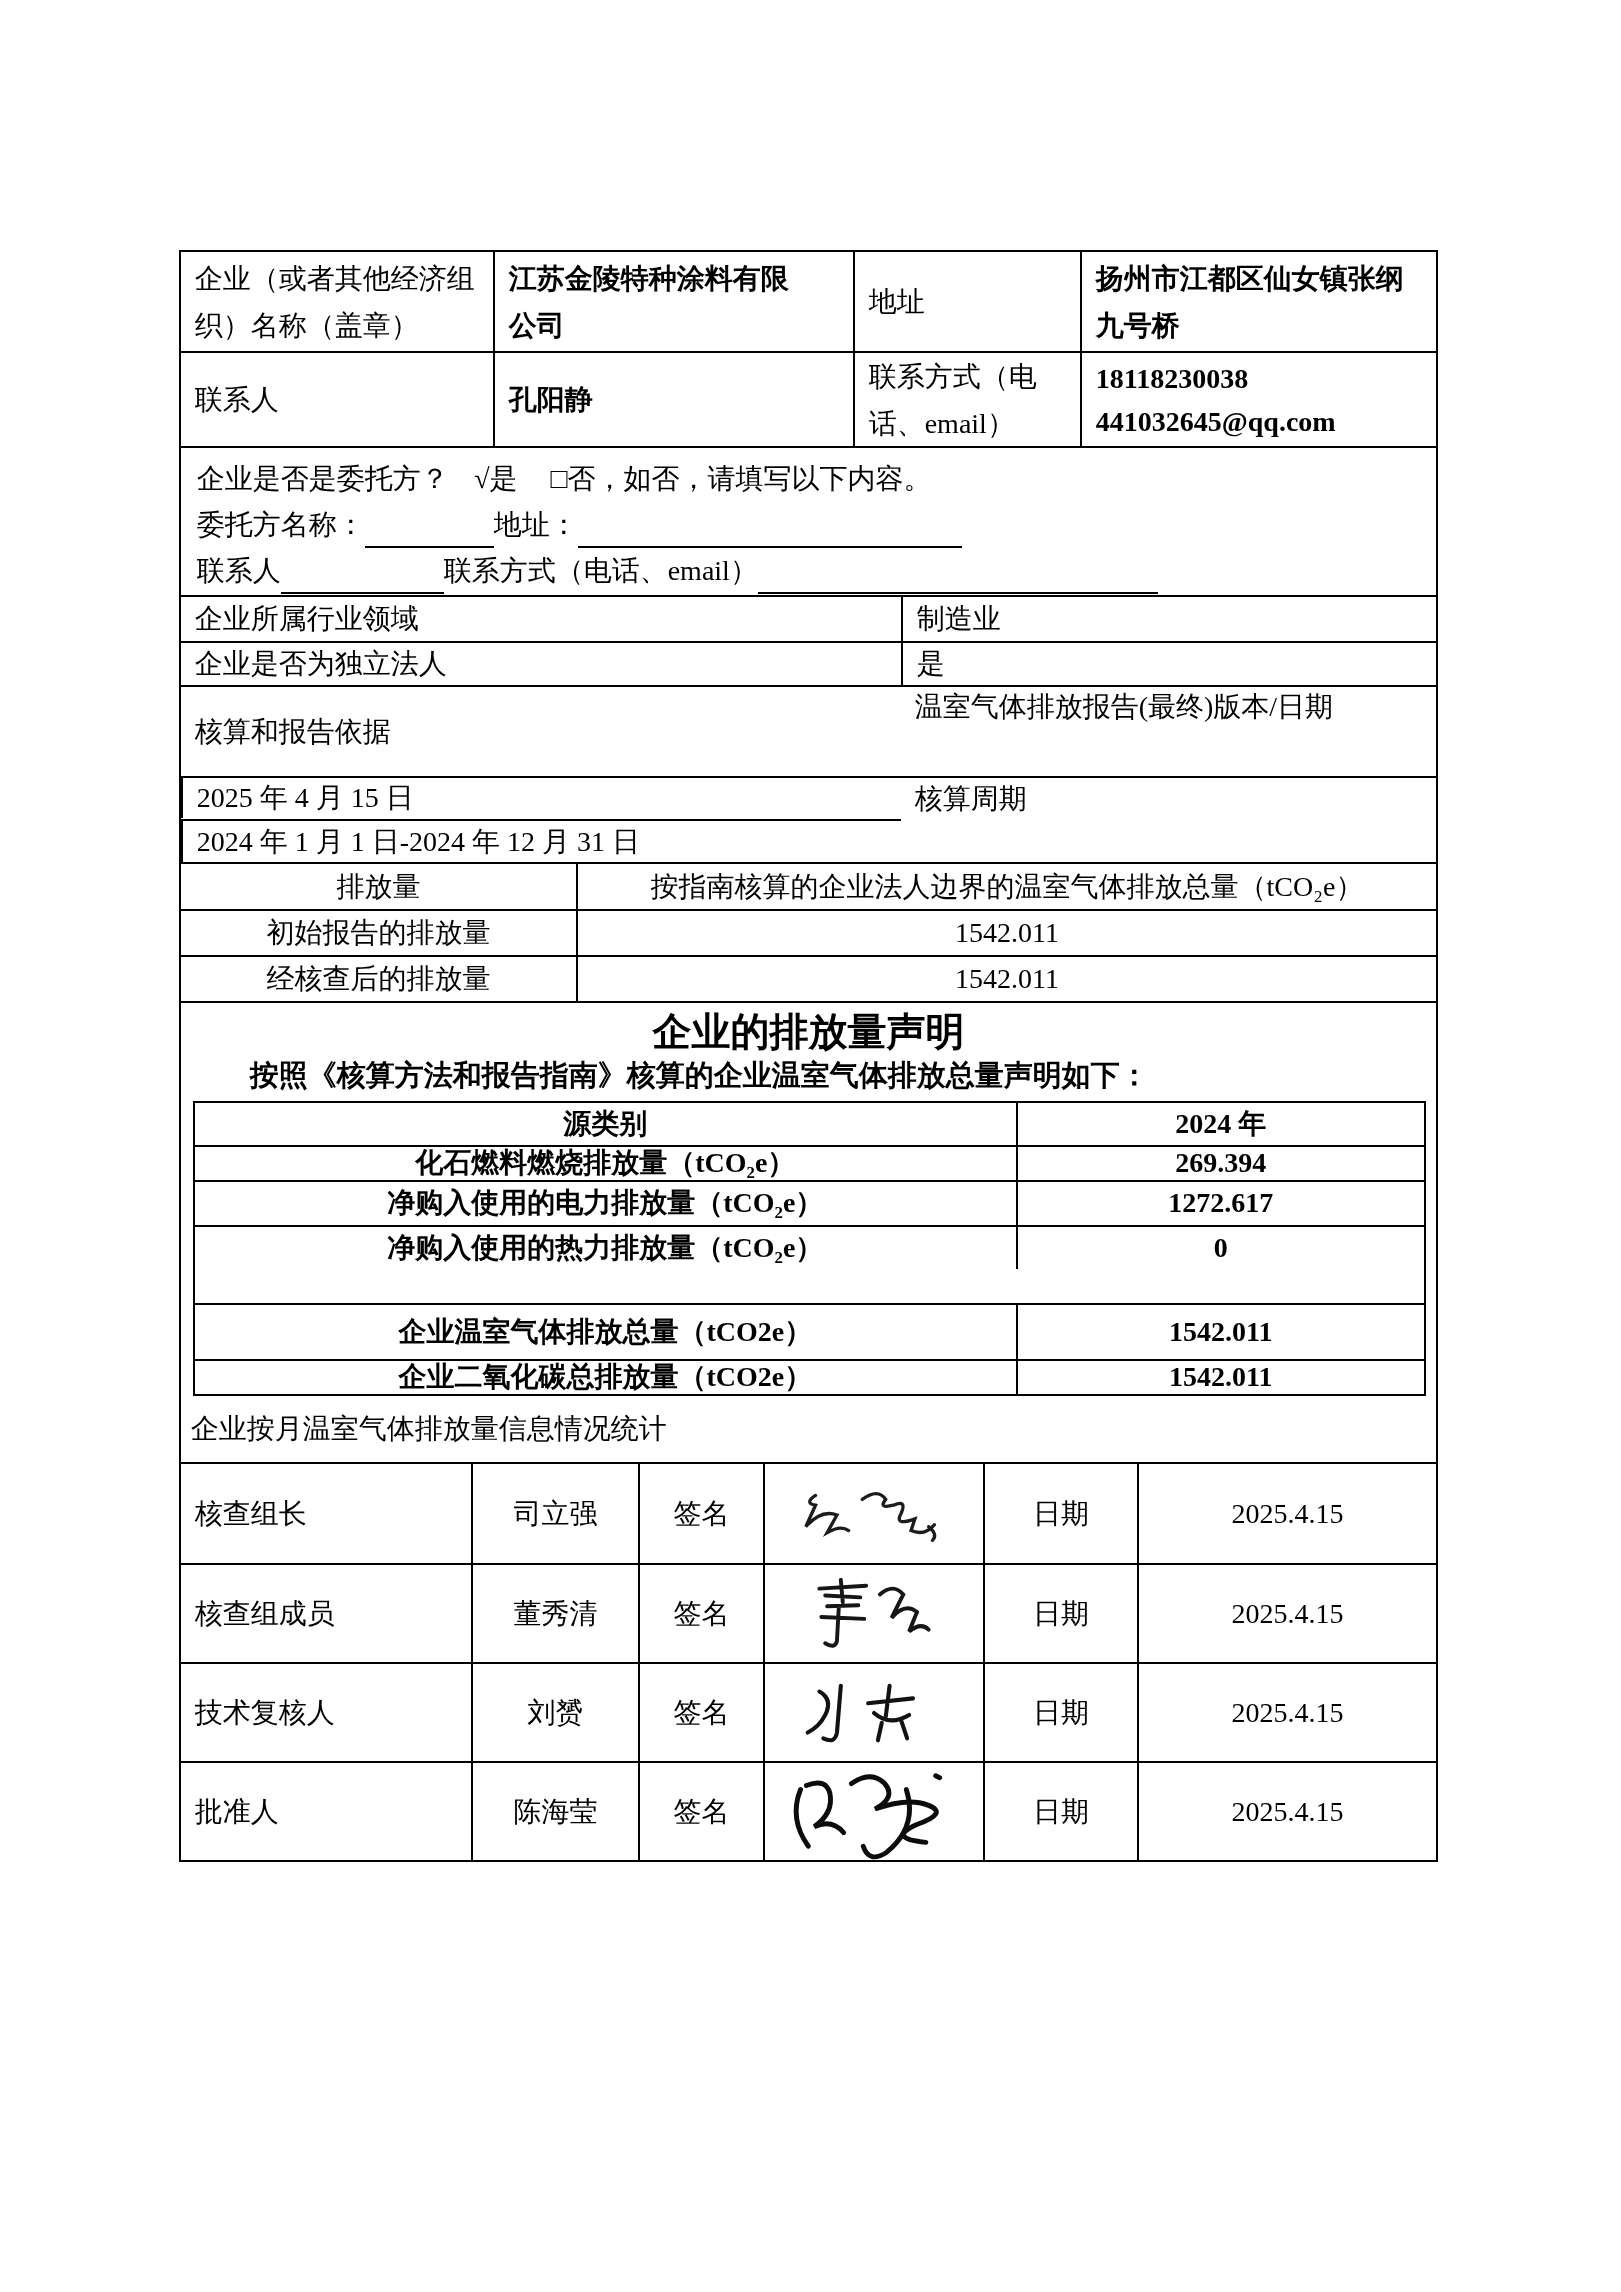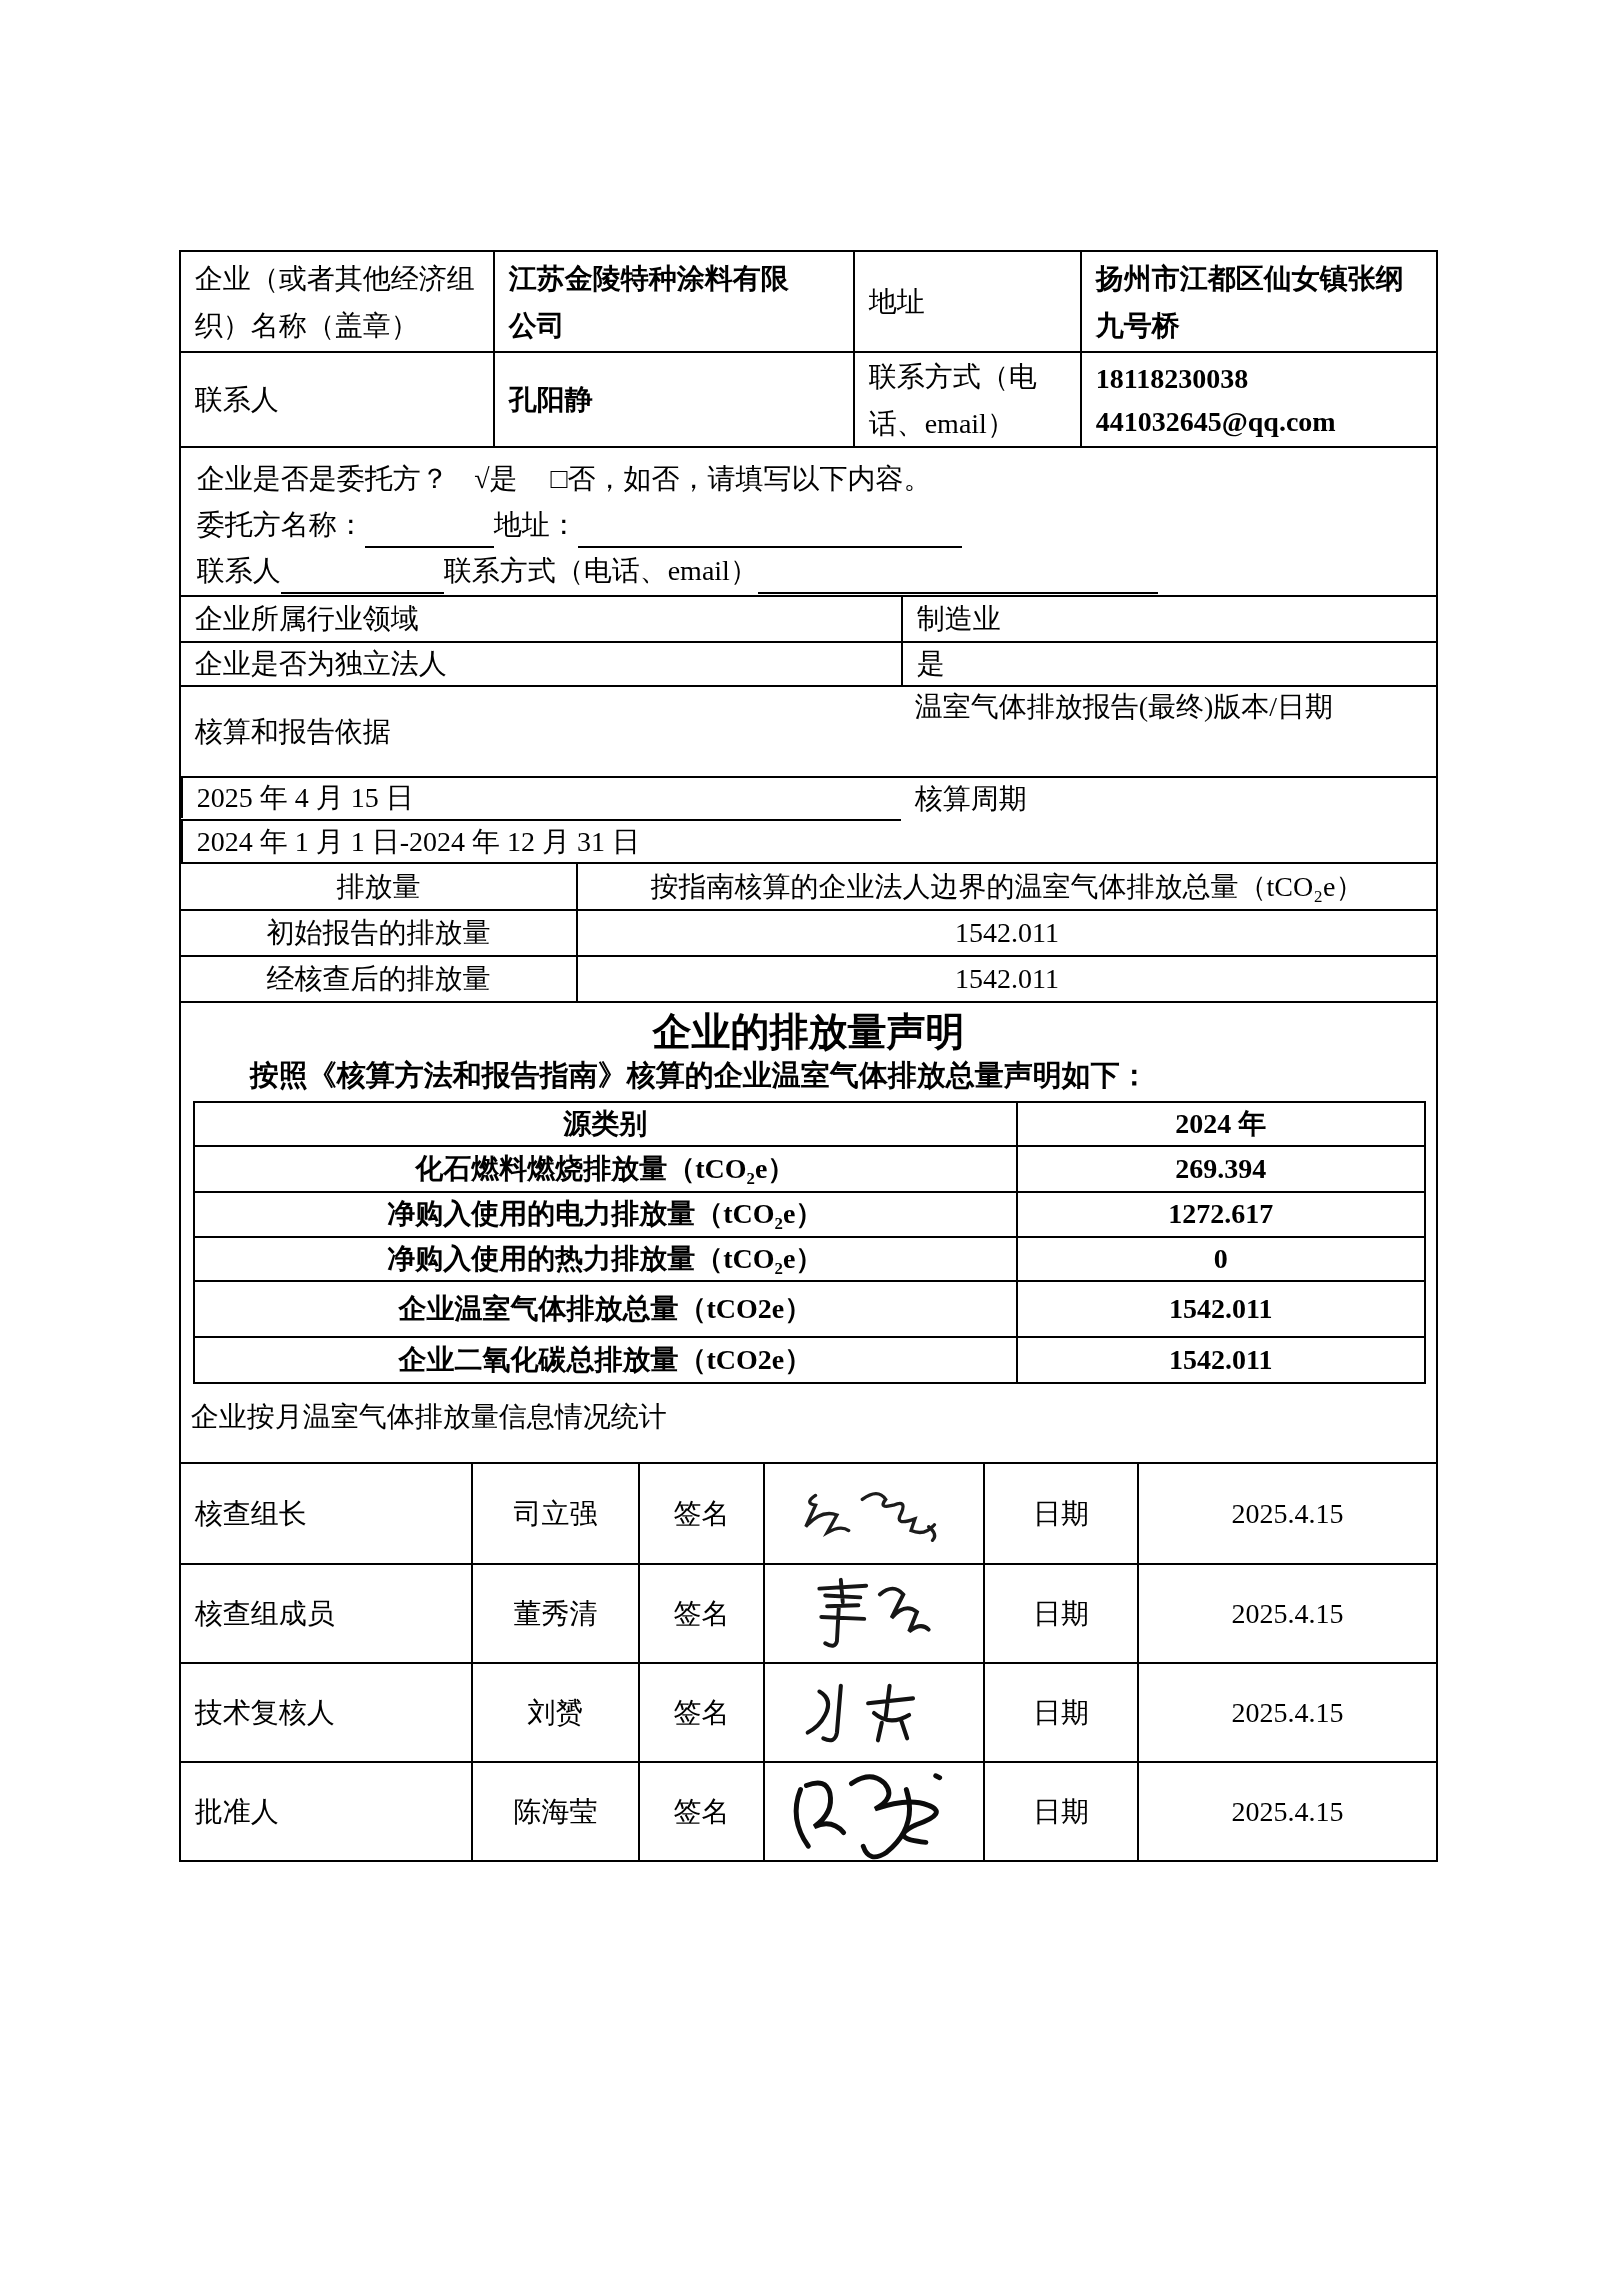--- a/index.html
+++ b/index.html
@@ -46,24 +46,24 @@
   .sec-e{height:461px;box-sizing:border-box;padding-top:5.9px;}
   .decl-title{text-align:center;font-weight:bold;font-size:39px;line-height:45px;}
   .decl-sub{font-weight:bold;font-size:29px;line-height:43px;padding-left:15.7px;text-indent:53px;}
   .decl-table{
     margin-left:11.8px;margin-top:3.9px;width:1233px;box-sizing:border-box;
     border:2px solid #000;display:grid;grid-template-columns:821px 1fr;
   }
   .dc{box-sizing:border-box;display:flex;align-items:center;justify-content:center;
       text-align:center;font-weight:bold;font-size:28px;padding:0 9.8px;}
   .dh43{height:42px;}
-  .dh47{height:46px;}
+  .dh47{height:35px;}
   .dh46{height:45px;}
   .dh45{height:44px;}
-  .dh57{height:56px;}
+  .dh57{height:56px;margin-top:34px;}
   .monthly-note{margin:13.7px 0 0 9.8px;line-height:39px;}
   
   .sec-f{grid-template-columns:290px 167px 125px 220px 154px 1fr;}
   .srow{height:99px;}
   .role{justify-content:flex-start;}
   .sigcell{padding:0;}
   .sig-svg{display:block;margin:0 auto;}
 </style>
 </head>
 <body>

